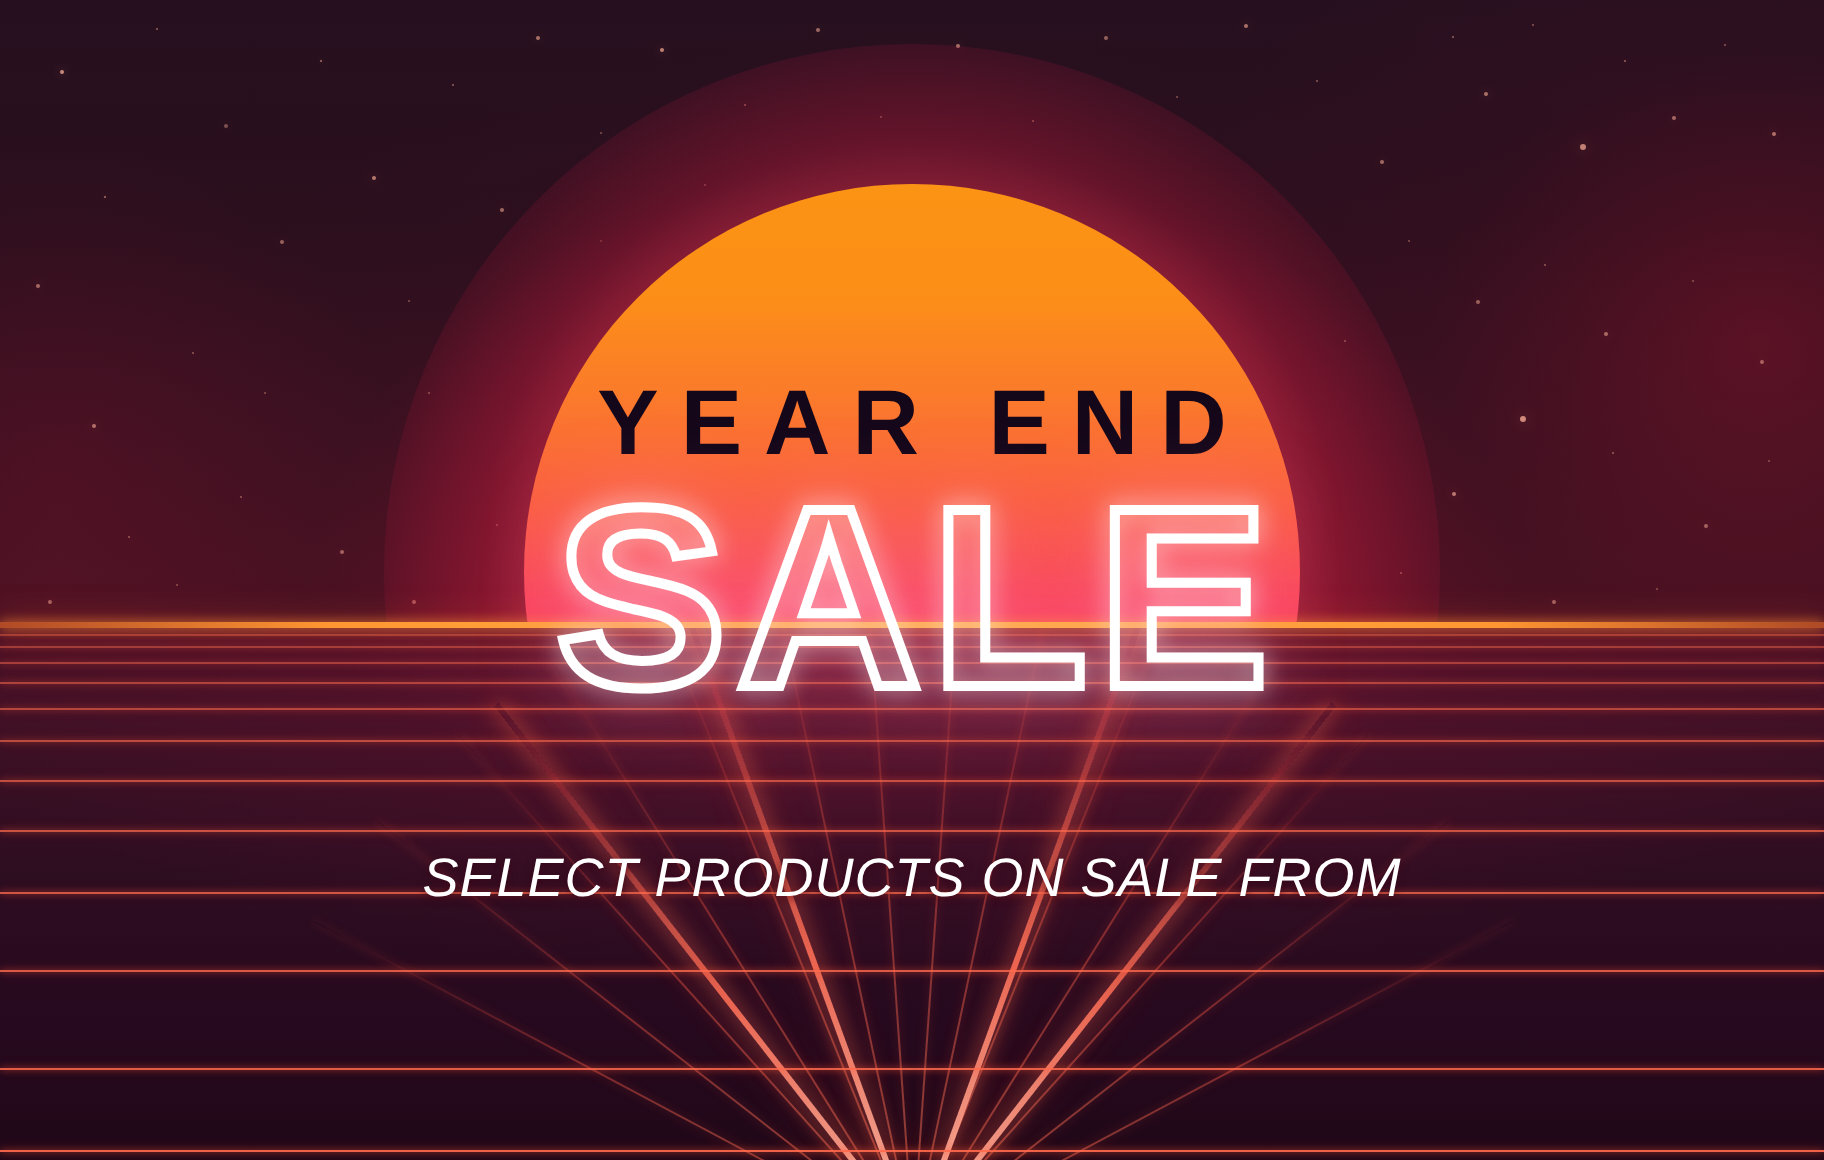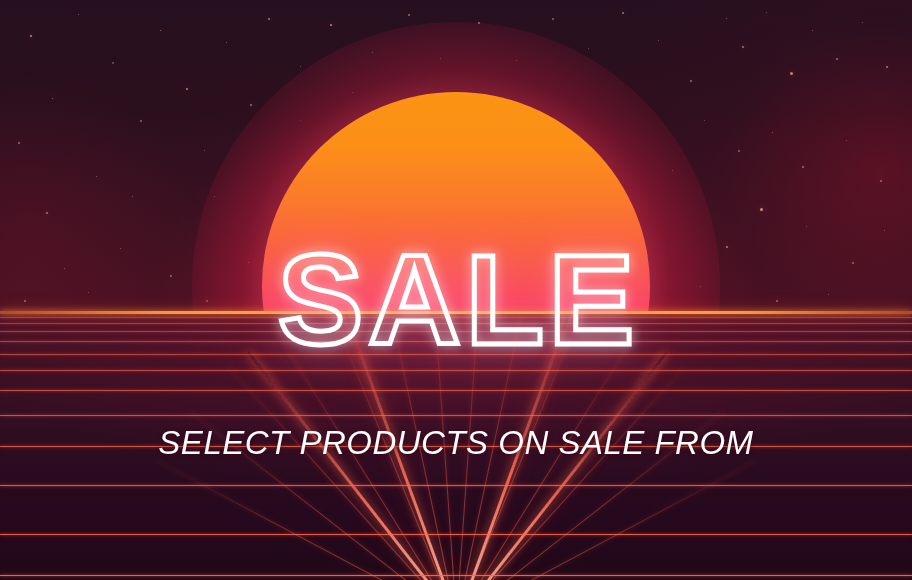--- a/index.html
+++ b/index.html
@@ -140,21 +140,21 @@
     color: transparent;
     -webkit-text-stroke: 5px #ffffff;
     text-indent: 5px;
     filter: drop-shadow(0 0 6px rgba(255,255,255,0.65)) drop-shadow(0 0 18px rgba(255,140,190,0.55));
   }
   .tagline {
     position: absolute;
     left: 0; top: 426px;
     width: 912px;
     text-align: center;
-    font-size: 33px;
+    font-size: 27px;
     font-style: italic;
     font-weight: normal;
     letter-spacing: 0.5px;
     color: #ffffff;
     line-height: 1;
     text-shadow: 0 1px 4px rgba(60,0,20,0.75);
   }
   .dates {
     position: absolute;
     left: 0; top: 458px;
@@ -285,16 +285,17 @@
         <div class="hline" style="top: 102px; opacity: 0.74;"></div>
         <div class="hline" style="top: 133px; opacity: 0.78;"></div>
         <div class="hline" style="top: 172px; opacity: 0.83;"></div>
         <div class="hline" style="top: 221px; opacity: 0.87;"></div>
         <div class="hline" style="top: 262px; opacity: 0.92;"></div>
       </div>
   </div>
 
   <div class="horizon"></div>
 
+  <div class="year-end">YEAR END</div>
   <div class="sale-word">SALE</div>
   <div class="tagline">SELECT PRODUCTS ON SALE FROM</div>
 
 </div>
 
 </body></html>

